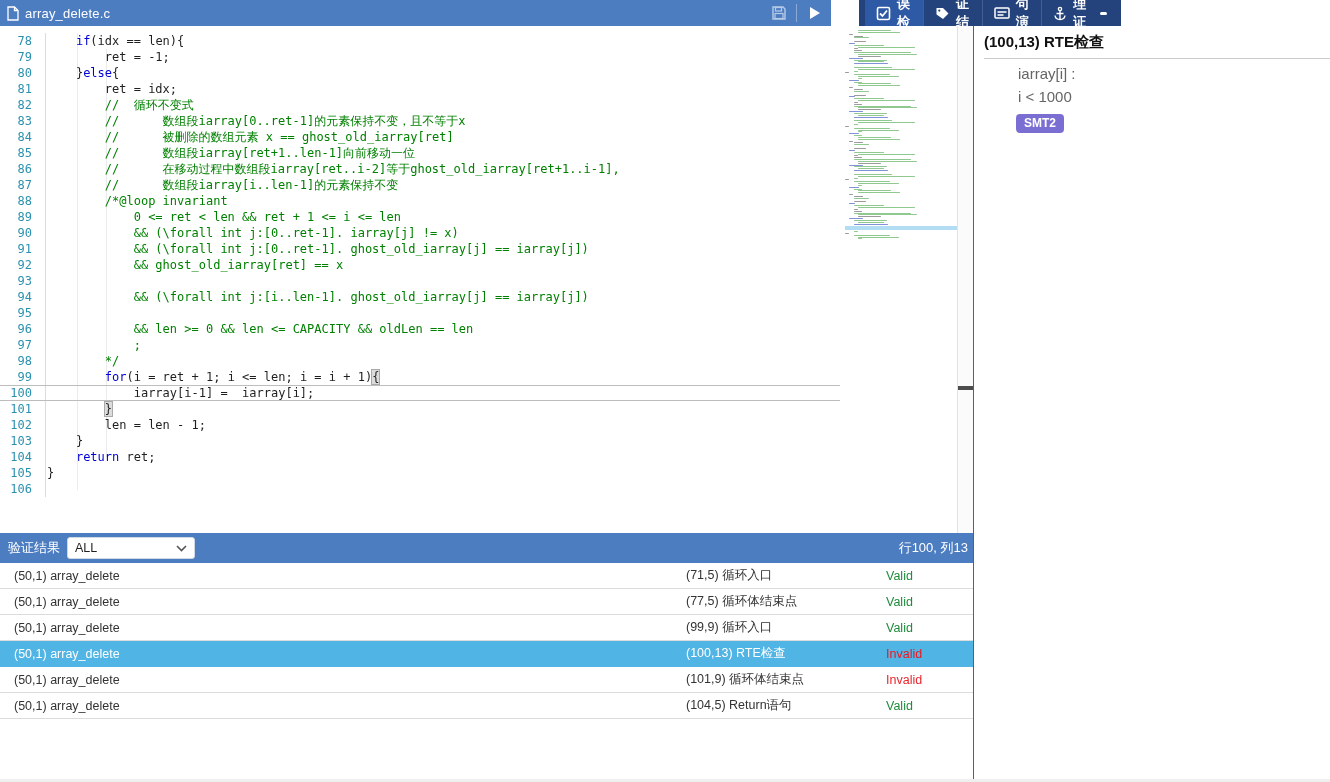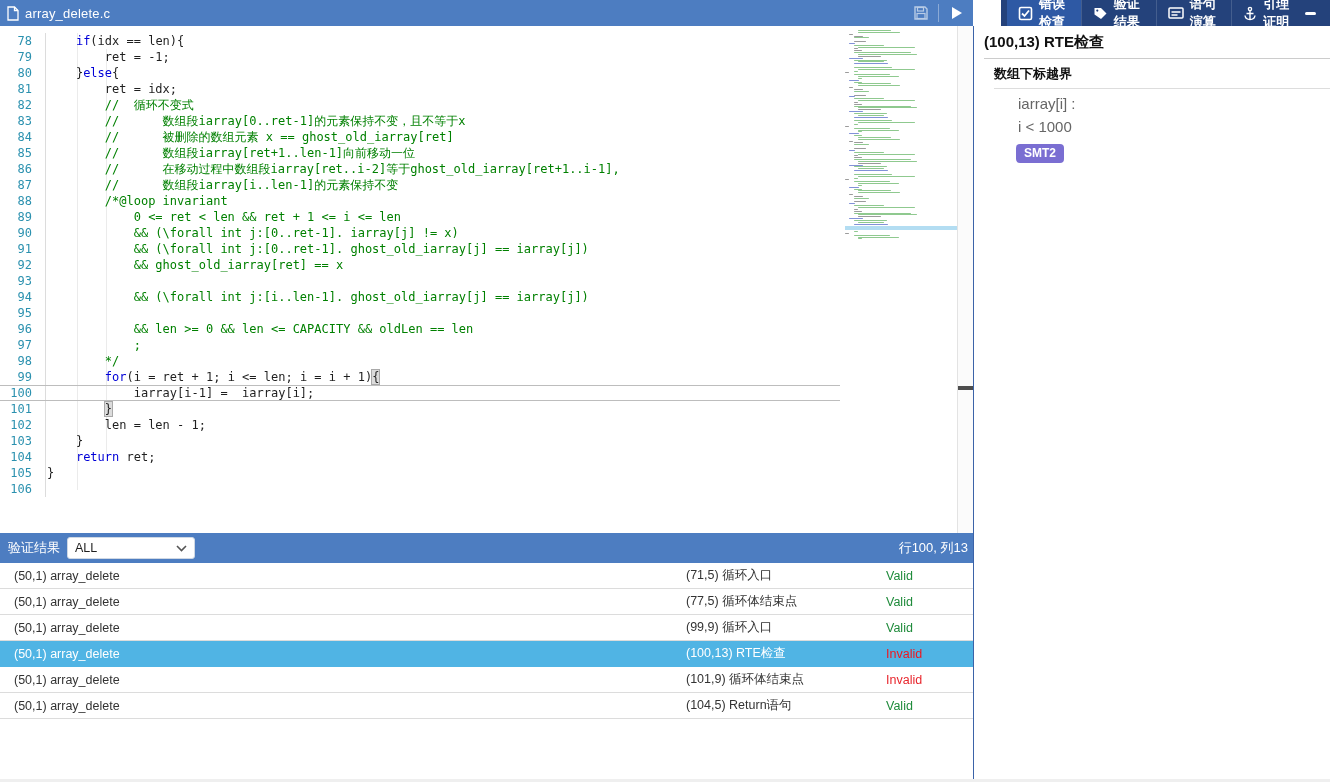--- a/index.html
+++ b/index.html
@@ -1,20 +1,20 @@
 <!DOCTYPE html>
 <html style="--titlebar: #4d7dc1; --tabbar: #24427b; --tab_active: #2e59a4; --selected_row: #50b4e4; --valid: #1f8b3b; --invalid: #e8262d; --badge: #7a6ed2; --keyword: #0000d8; --comment: #008000; --line_number: #2b91af; --divider: #3b63a8;"><head>
 <meta charset="utf-8">
 <style>
   * { margin:0; padding:0; box-sizing:border-box; }
   html,body { width:1330px; height:782px; overflow:hidden; background:#fff;
     font-family:"Liberation Sans", sans-serif; }
 
   
-  #titlebar { position:absolute; left:0; top:0; width:1330px; height:26px; display:flex;justify-content:flex-end; }
+  #titlebar { position:absolute; left:0; top:0; width:1121px; height:26px; display:flex;justify-content:flex-end; }
   .tb-left { width:973px; height:26px; background:var(--titlebar); display:flex; align-items:center; color:#fff; }
   .doc-ic { margin-left:7px; display:flex; align-items:center; }
   .filename { font-size:13px; margin-left:6px; letter-spacing:.2px; }
   .tb-spacer { flex:1; }
   .tb-btn { width:34px; height:26px; display:flex; align-items:center; justify-content:center; cursor:pointer; }
   .tb-sep { width:1px; height:18px; background:rgba(255,255,255,.35); }
   .tb-right { flex:1; height:26px; background:var(--tabbar); display:flex; align-items:center;margin-left:28px; }
   .tab { height:26px; display:flex; align-items:center; gap:6px; padding:0 11px; color:#fff;
     font-size:13px; font-weight:bold; border-left:1px solid rgba(255,255,255,.15); cursor:pointer; }
   .tab:first-child { border-left:none; margin-left:6px; }
@@ -426,19 +426,18 @@
       <div class="row">
         <span class="c1">(50,1) array_delete</span>
         <span class="c2">(104,5) Return语句</span>
         <span class="c3 status-valid">Valid</span>
       </div>
     </div>
 </div>
 
 <div id="rightpanel">
   <div id="rte-title">(100,13) RTE检查</div>
-  <div id="rte-subtitle">数组下标越界</div>
   <div class="rte-detail">iarray[i] :</div>
   <div class="rte-detail">i &lt; 1000</div>
   <div><span id="rte-badge">SMT2</span></div>
 </div>
 
 <div id="bottom-strip"></div>
 
 </body></html>

